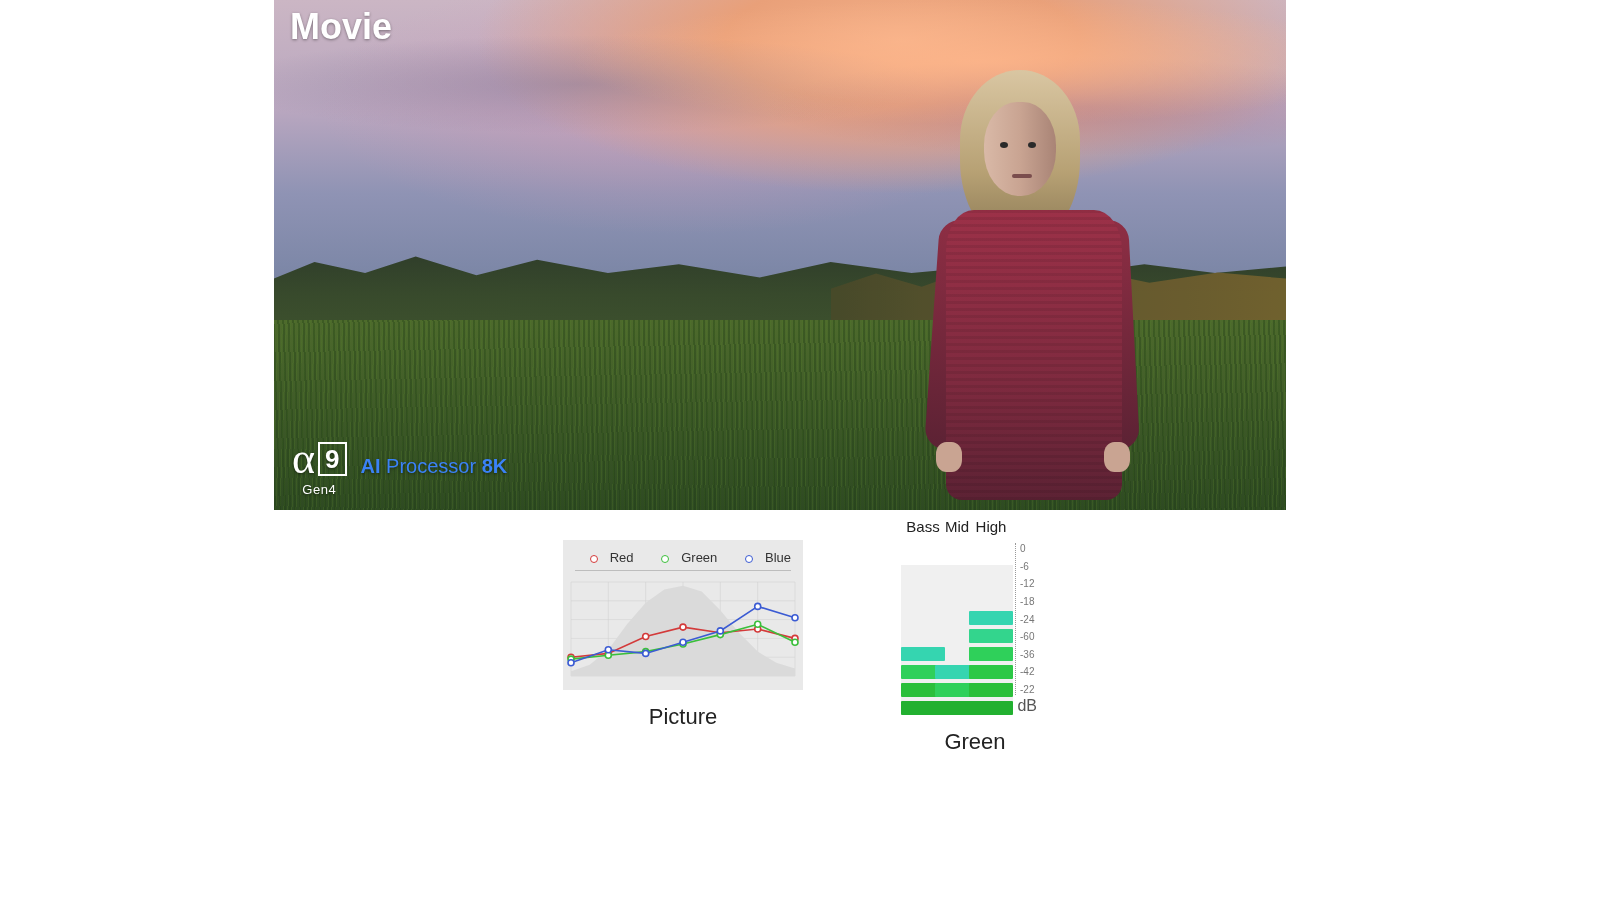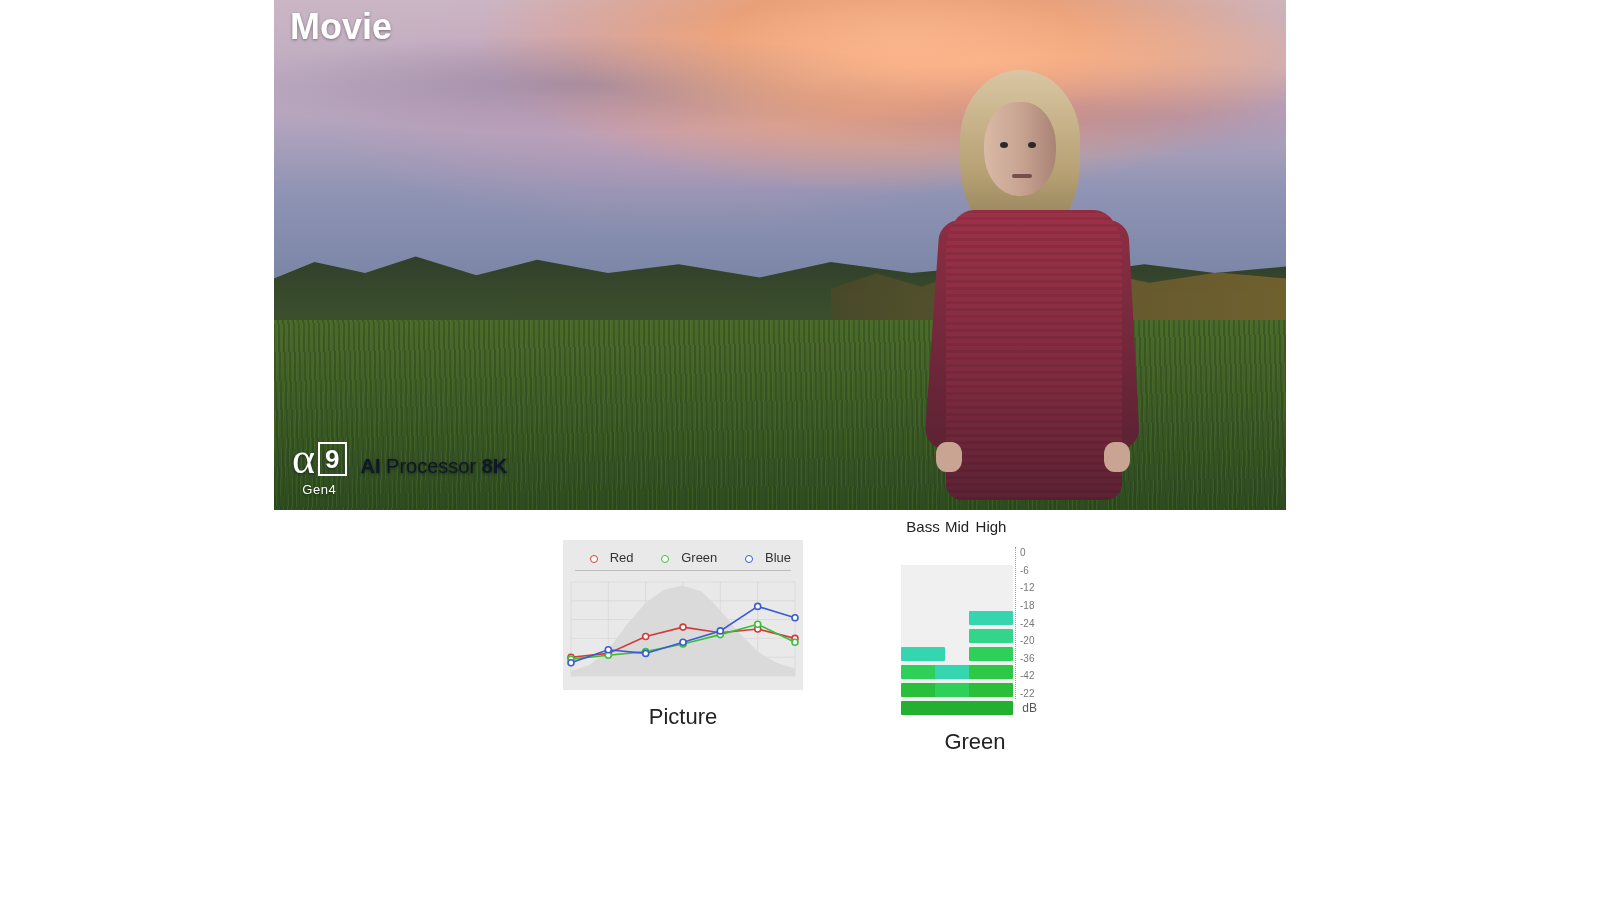--- a/index.html
+++ b/index.html
@@ -117,21 +117,21 @@
   .alpha9 .row { display:flex; align-items:center; }
   .alpha9 .alpha {
     font-family: "Times New Roman", serif;
     font-size:44px; font-weight:500; color:#fff;
   }
   .alpha9 .nine-box {
     border:2px solid #fff; padding:0 5px; margin-left:3px;
     font-size:26px; font-weight:600; line-height:30px; color:#fff;
   }
   .alpha9 .gen4 { font-size:13px; letter-spacing:.5px; margin-top:2px; color:#fff; }
-  .proc-text { font-size:20px; color:#0f172a; }
+  .proc-text { font-size:20px; color:#3b82f6; }
   .proc-text .ai { font-weight:700; }
   .proc-text .k8 { font-weight:700; }
 
   
   .panels {
     position:absolute; left:0; right:0; top:540px; height:260px;
     display:flex; justify-content:center; gap:110px;
   }
   .panel { display:flex; flex-direction:column; align-items:center; }
   .panel-label { font-size:22px; color:#222; margin-top:14px; }
@@ -157,21 +157,21 @@
   
   .sound-wrap{ display:flex; align-items:flex-end; gap:14px; }
   .sound-col{ width:20px; height:175px; position:relative;
               display:flex; flex-direction:column; justify-content:flex-end; align-items:center; }
   .sound-col .track{ position:absolute; bottom:0; width:44px; height:150px; background:#f0f0f0;}
   .sound-col .hdr{ position:absolute; top:-22px; font-size:15px; color:#222;}
   .seg{ width:44px; height:14px; margin-top:4px; border-radius:1px; position:relative; z-index:2;}
   .db-scale{ width:22px; height:152px; font-size:10px; color:#777;
              display:flex; flex-direction:column; justify-content:space-between;
              border-left:1px dotted #999; padding-left:4px; position:relative; top:0;}
-  .db-unit{ font-size:12px; color:#555; align-self:flex-end; margin-top:2px;text-align:center;}
+  .db-unit{ font-size:16px; color:#555; align-self:flex-end; margin-top:2px;text-align:center;}
 
 </style>
 </head>
 <body>
 
 <div class="hero">
   <div class="sky"></div>
   <div class="clouds"></div>
   <div class="treeline"></div>
   <div class="treeline right"></div>
@@ -292,21 +292,21 @@
           <div class="seg" style="background:#2abf3a"></div>
           <div class="seg" style="background:#22b030"></div>
             </div>
         <div style="display:flex;flex-direction:column;align-items:flex-start;">
       <div class="db-scale">
         <span>0</span>
             <span>-6</span>
             <span>-12</span>
             <span>-18</span>
             <span>-24</span>
-            <span>-20</span>
+            <span>-60</span>
             <span>-36</span>
             <span>-42</span>
             <span>-22</span>
       </div>
       <span class="db-unit">dB</span>
     </div>
       </div>
     <div class="panel-label">Green</div>
   </div>
 

